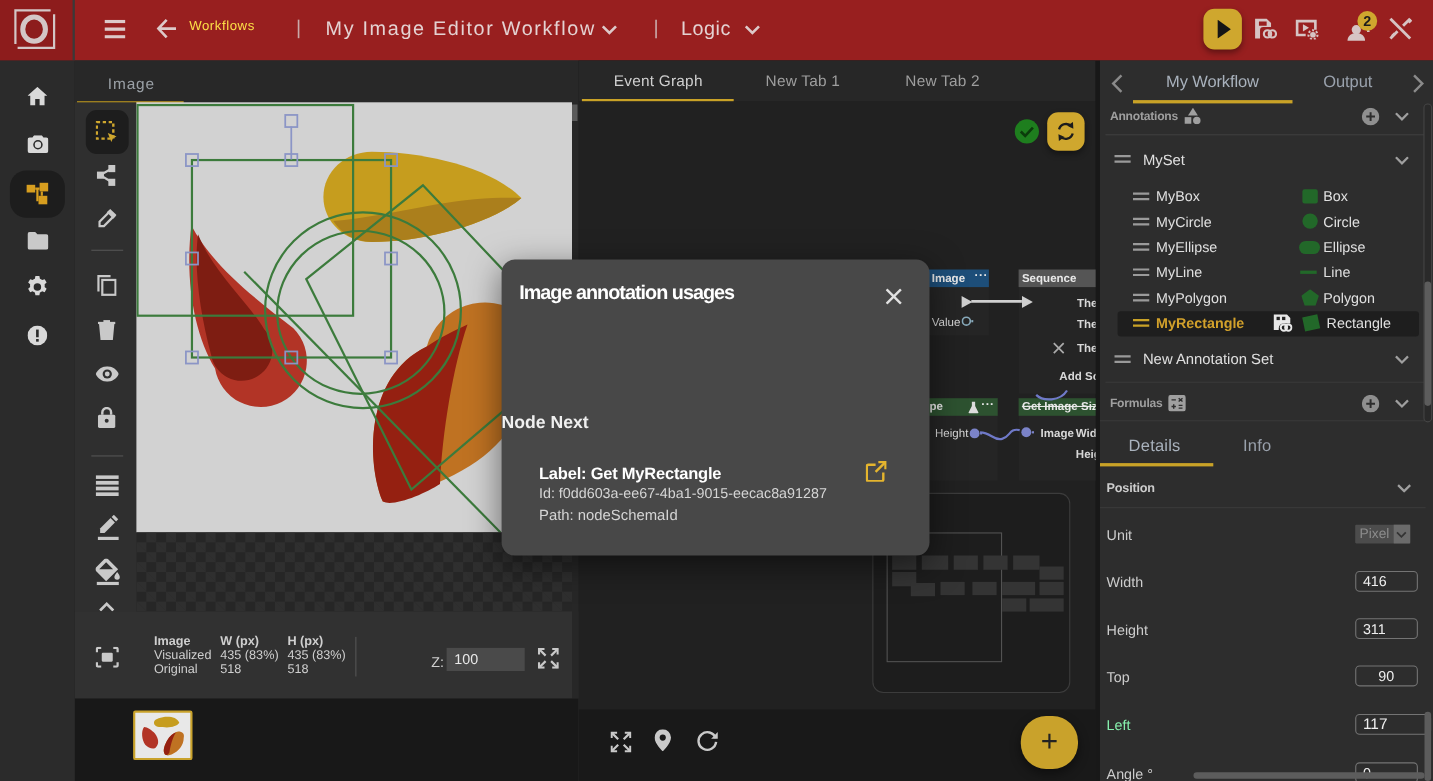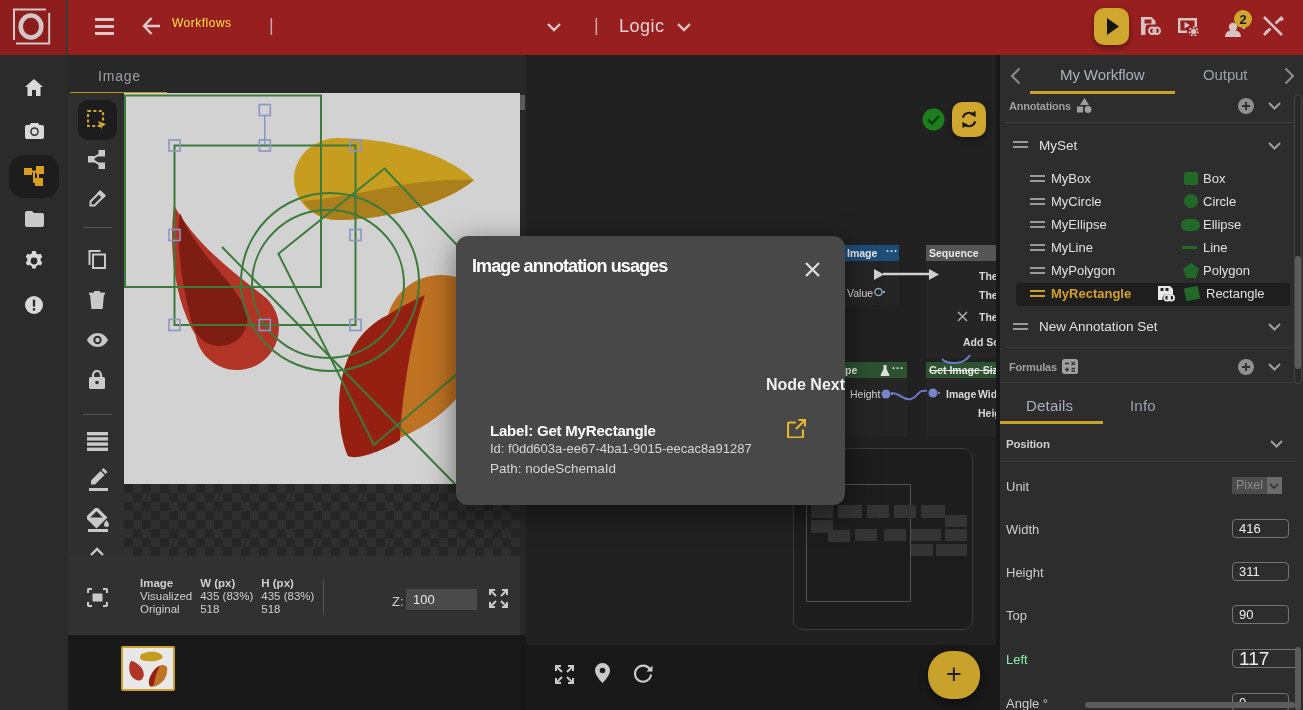--- a/index.html
+++ b/index.html
@@ -55,20 +55,21 @@
     <rect y="0" width="19" height="3" fill="#ddc9c9"></rect>
       <rect y="7" width="19" height="3" fill="#ddc9c9"></rect>
       <rect y="14" width="19" height="3" fill="#ddc9c9"></rect>
   </svg>
 
   <svg class="ic" style="left:142px;top:17px;z-index:2" width="19" height="18" viewBox="0 0 19 18">
     <path d="M9.5 1 L2 9 L9.5 17 M2.5 9 L18 9" stroke="#ddc9c9" stroke-width="2.4" fill="none"></path>
   </svg>
   <div class="ic" style="left:172px;top:16px;z-index:2;font-size:12px;font-weight:500;color:#fde047;letter-spacing:.5px">Workflows</div>
   <div class="ic" style="left:269px;top:15px;z-index:2;font-size:18px;color:#c9a9a9">|</div>
+  <div class="ic" style="left:296px;top:16px;z-index:2;font-size:18px;font-weight:500;color:#e4d2d2;letter-spacing:1.5px">My Image Editor Workflow</div>
   <svg class="ic" style="left:546px;top:22px;z-index:2" width="16" height="10" viewBox="0 0 16 10">
       <path d="M2 2 L8 8 L14 2" stroke="#ddc9c9" stroke-width="2.4" fill="none"></path>
     </svg>
   <div class="ic" style="left:594px;top:15px;z-index:2;font-size:18px;color:#c9a9a9">|</div>
   <div class="ic" style="left:619px;top:16px;z-index:2;font-size:18px;font-weight:500;color:#e4d2d2;letter-spacing:.5px">Logic</div>
   <svg class="ic" style="left:676px;top:22px;z-index:2" width="16" height="10" viewBox="0 0 16 10">
       <path d="M2 2 L8 8 L14 2" stroke="#ddc9c9" stroke-width="2.4" fill="none"></path>
     </svg>
 
   <div class="ic" style="left:1094px;top:8px;width:35px;height:37px;background:#cfa72e;border-radius:10px;box-shadow:0 3px 6px rgba(0,0,0,.4);z-index:2"></div>
@@ -311,20 +312,26 @@
         <svg width="50" height="41" viewBox="0 0 50 41">
           <path d="M40,9 C38,4 31,3 25,4 C19,5 17,7 17,9 C17,12 20,13 25,13 C32,14 38,12 40,9 Z" fill="#c69d1e"></path>
           <path d="M8,13 C5,17 6,25 9,29 C12,32 17,34 19,31 C22,28 21,23 18,19 C15,16 11,13 8,13 Z" fill="#b23426"></path>
           <path d="M27,38 C25,35 26,31 28,27 C31,22 34,18 39,17 C43,17 45,19 44,23 C44,29 40,35 33,38 C31,39 28,39 27,38 Z" fill="#bf7222"></path>
           <path d="M27,38 C25,35 26,31 28,27 C30,23 33,19 37,18 C34,22 32,30 31,36 C30,38 28,39 27,38 Z" fill="#952011"></path>
         </svg>
       </div>
     </div>
   </div>
   <div class="abs" id="graphpanel">
+    <div class="abs" id="gtabs">
+      <div class="ic" style="left:32px;top:10px;font-size:14px;color:#cfcfcf;letter-spacing:.2px">Event Graph</div>
+      <div class="ic" style="left:170px;top:10px;font-size:14px;color:#9e9e9e;letter-spacing:.2px">New Tab 1</div>
+      <div class="ic" style="left:297px;top:10px;font-size:14px;color:#9e9e9e;letter-spacing:.2px">New Tab 2</div>
+      <div class="ic" style="left:3px;top:35px;width:138px;height:2px;background:#c9a227"></div>
+    </div>
 
     <div class="ic" style="left:292px;top:190px;width:81px;height:60px;background:#252525;z-index:1">
       <div class="ic" style="left:0;top:0;width:81px;height:16px;background:#1d4e79">
         <div class="ic" style="left:29px;top:2px;font-size:10.5px;font-weight:bold;color:#e8e8e8">Image</div>
         <div class="ic" style="left:68px;top:-3px;font-size:11px;font-weight:bold;color:#e8e8e8;letter-spacing:1px">...</div>
       </div>
       <svg class="ic" style="left:56px;top:24px" width="10" height="11" viewBox="0 0 10 11">
           <path d="M0 0 L10 5.5 L0 11 Z" fill="#cfcfcf"></path>
         </svg>
       <div class="ic" style="left:29px;top:42px;font-size:10.5px;color:#d8d8d8">Value</div>
@@ -561,37 +568,37 @@
       <div style="position:absolute;right:0;top:0;width:15px;height:17px;background:#6b6b6b"></div>
       <svg style="position:absolute;right:3px;top:6px" width="10" height="6" viewBox="0 0 10 6">
           <path d="M1 1 L5 5 L9 1" stroke="#333" stroke-width="1.6" fill="none"></path>
         </svg>
     </div>
     <div class="ic" style="left:6px;top:467px;font-size:13px;font-weight:500;color:#cccccc">Width</div>
     <div class="ic" style="left:232px;top:464px;width:57px;height:19px;border:1px solid #747474;border-radius:4px;font-size:13px;color:#eee;line-height:17px;padding-left:6px">416</div>
     <div class="ic" style="left:6px;top:510px;font-size:13px;font-weight:500;color:#cccccc">Height</div>
     <div class="ic" style="left:232px;top:507px;width:57px;height:19px;border:1px solid #747474;border-radius:4px;font-size:13px;color:#eee;line-height:17px;padding-left:6px">311</div>
     <div class="ic" style="left:6px;top:553px;font-size:13px;font-weight:500;color:#cccccc">Top</div>
-    <div class="ic" style="left:232px;top:550px;width:57px;height:19px;border:1px solid #747474;border-radius:4px;font-size:13px;color:#eee;line-height:17px;padding-left:6px">90</div>
+    <div class="ic" style="left:232px;top:550px;width:57px;height:19px;border:1px solid #747474;border-radius:4px;font-size:13px;color:#eee;line-height:17px;padding-left:20px">90</div>
     <div class="ic" style="left:6px;top:597px;font-size:13px;font-weight:500;color:#86efac">Left</div>
-    <div class="ic" style="left:232px;top:594px;width:69px;height:19px;border:1px solid #747474;border-radius:4px;font-size:19px;color:#eee;line-height:17px;padding-left:6px">117</div>
+    <div class="ic" style="left:232px;top:594px;width:69px;height:19px;border:1px solid #747474;border-radius:4px;font-size:14px;color:#eee;line-height:17px;padding-left:6px">117</div>
     <div class="ic" style="left:6px;top:641px;font-size:13px;font-weight:500;color:#cccccc">Angle °</div>
     <div class="ic" style="left:232px;top:638px;width:57px;height:19px;border:1px solid #747474;border-radius:4px;font-size:13px;color:#eee;line-height:17px;padding-left:6px">0</div>
 
     <div class="ic" style="left:294px;top:39px;width:8px;height:290px;border:1px solid #454545;border-radius:4px;background:#2a2a2a"></div>
     <div class="ic" style="left:295px;top:201px;width:6px;height:113px;background:#5c5c5c;border-radius:3px"></div>
     <div class="ic" style="left:295px;top:592px;width:6px;height:63px;background:#5c5c5c;border-radius:3px"></div>
     <div class="ic" style="left:85px;top:647px;width:210px;height:6px;background:#5c5c5c;border-radius:3px"></div>
   </div>
   <div class="abs" id="modal">
     <div class="ic" style="left:16px;top:20px;font-size:18px;font-weight:bold;color:#fff;letter-spacing:-.9px">Image annotation usages</div>
     <svg class="ic" style="left:349px;top:26px" width="15" height="15" viewBox="0 0 15 15">
         <path d="M1 1 L14 14 M14 1 L1 14" stroke="#e0e0e0" stroke-width="2.2" fill="none"></path>
       </svg>
-    <div class="ic" style="left:0;top:140px;width:389px;text-align:right;font-size:16px;font-weight:bold;color:#f0f0f0">Node Next</div>
+    <div class="ic" style="left:0;top:140px;width:389px;text-align:left;font-size:16px;font-weight:bold;color:#f0f0f0">Node Next</div>
     <div class="ic" style="left:34px;top:186px;font-size:15px;font-weight:bold;color:#fff;letter-spacing:-.2px">Label: Get MyRectangle</div>
     <div class="ic" style="left:34px;top:205px;font-size:13px;color:#d5d5d5">Id: f0dd603a-ee67-4ba1-9015-eecac8a91287</div>
     <div class="ic" style="left:34px;top:225px;font-size:13.5px;color:#d5d5d5">Path: nodeSchemaId</div>
     <svg class="ic" style="left:331px;top:183px" width="19" height="19" viewBox="0 0 19 19">
       <path d="M16 10.5 V17 a1.5 1.5 0 0 1-1.5 1.5 h-12 A1.5 1.5 0 0 1 1 17 V5 a1.5 1.5 0 0 1 1.5-1.5 H9" stroke="#e5b52e" stroke-width="2.2" fill="none"></path>
       <path d="M11.5 1 H18 V7.5" stroke="#e5b52e" stroke-width="2.2" fill="none"></path>
       <path d="M17.5 1.5 L9 10" stroke="#e5b52e" stroke-width="2.2"></path>
     </svg>
   </div>
 </div>

